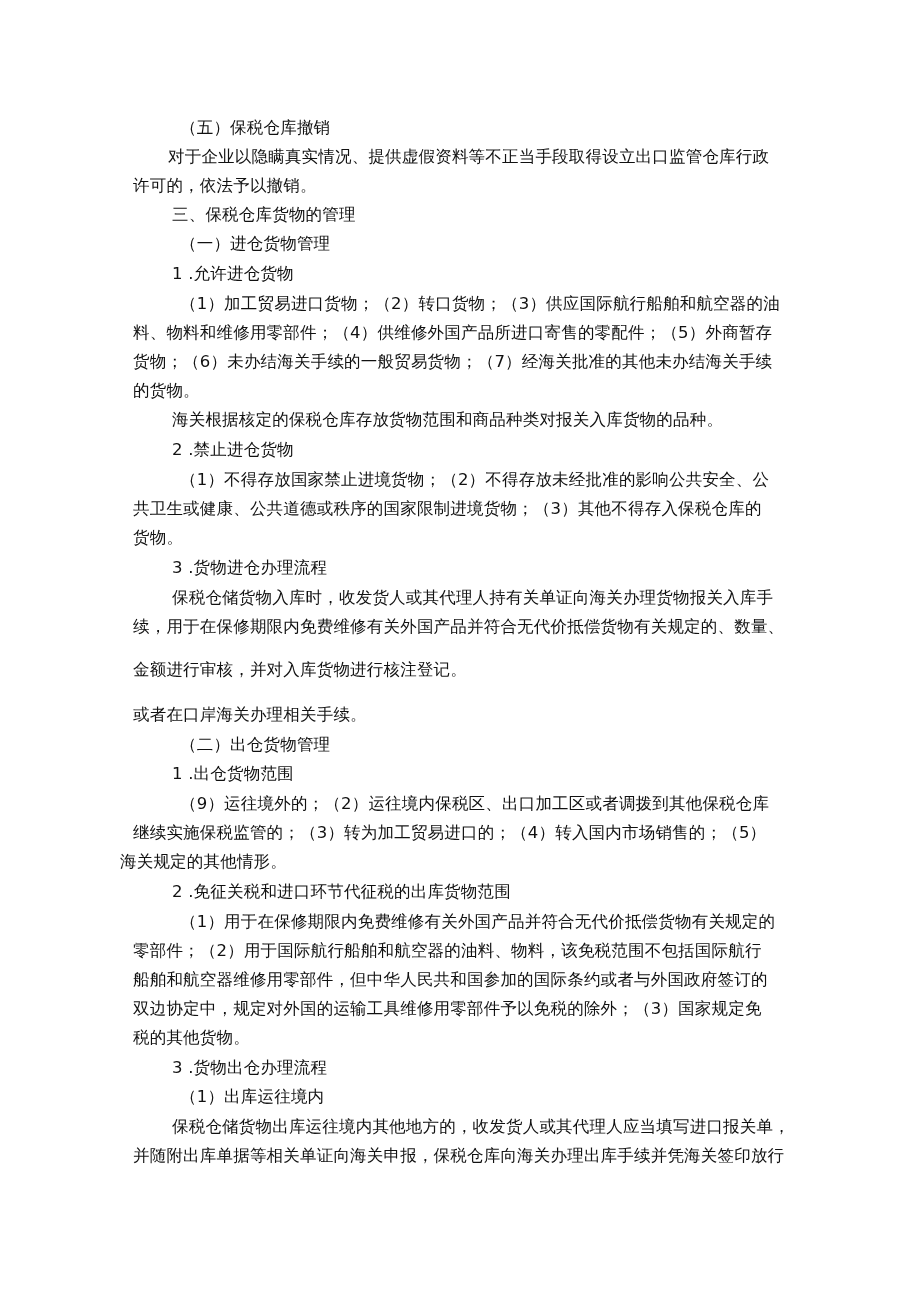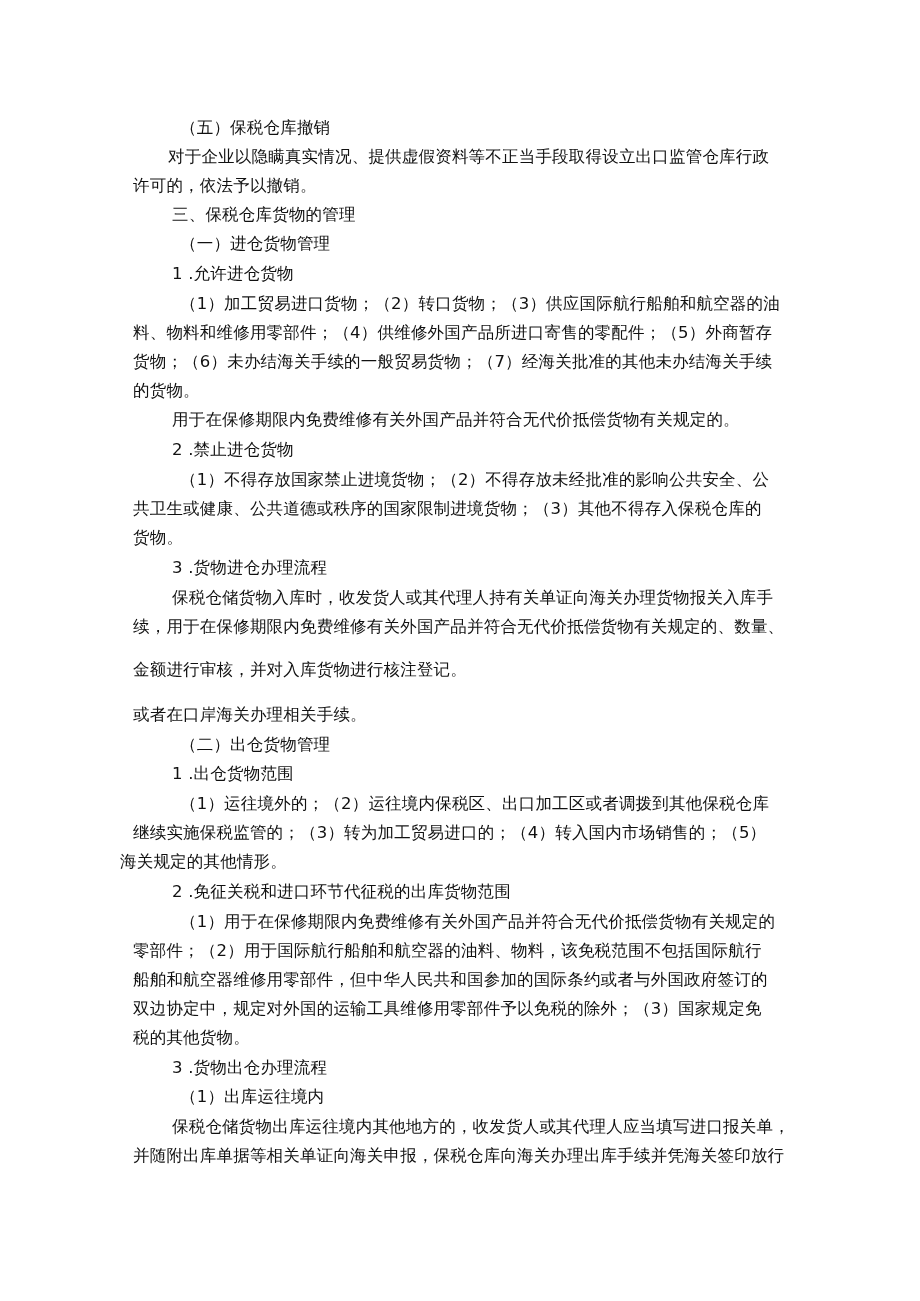--- a/index.html
+++ b/index.html
@@ -16,33 +16,33 @@
     <div class="line" style="left: 180px; top: 118px;">（五）保税仓库撤销</div>
     <div class="line" style="left: 168px; top: 147px;">对于企业以隐瞒真实情况、提供虚假资料等不正当手段取得设立出口监管仓库行政</div>
     <div class="line" style="left: 133px; top: 176px;">许可的，依法予以撤销。</div>
     <div class="line" style="left: 172px; top: 205px;">三、保税仓库货物的管理</div>
     <div class="line" style="left: 180px; top: 234px;">（一）进仓货物管理</div>
     <div class="line" style="left: 172px; top: 264px;">1 .允许进仓货物</div>
     <div class="line" style="left: 180px; top: 294px;">（1）加工贸易进口货物；（2）转口货物；（3）供应国际航行船舶和航空器的油</div>
     <div class="line" style="left: 133px; top: 323px;">料、物料和维修用零部件；（4）供维修外国产品所进口寄售的零配件；（5）外商暂存</div>
     <div class="line" style="left: 133px; top: 352px;">货物；（6）未办结海关手续的一般贸易货物；（7）经海关批准的其他未办结海关手续</div>
     <div class="line" style="left: 133px; top: 381px;">的货物。</div>
-    <div class="line" style="left: 172px; top: 410px;">用于在保修期限内免费维修有关外国产品并符合无代价抵偿货物有关规定的。</div>
+    <div class="line" style="left: 172px; top: 410px;">海关根据核定的保税仓库存放货物范围和商品种类对报关入库货物的品种。</div>
     <div class="line" style="left: 172px; top: 440px;">2 .禁止进仓货物</div>
     <div class="line" style="left: 180px; top: 470px;">（1）不得存放国家禁止进境货物；（2）不得存放未经批准的影响公共安全、公</div>
     <div class="line" style="left: 133px; top: 499px;">共卫生或健康、公共道德或秩序的国家限制进境货物；（3）其他不得存入保税仓库的</div>
     <div class="line" style="left: 133px; top: 528px;">货物。</div>
     <div class="line" style="left: 172px; top: 558px;">3 .货物进仓办理流程</div>
     <div class="line" style="left: 172px; top: 588px;">保税仓储货物入库时，收发货人或其代理人持有关单证向海关办理货物报关入库手</div>
     <div class="line" style="left: 133px; top: 617px;">续，用于在保修期限内免费维修有关外国产品并符合无代价抵偿货物有关规定的、数量、</div>
     <div class="line" style="left: 133px; top: 660px;">金额进行审核，并对入库货物进行核注登记。</div>
     <div class="line" style="left: 133px; top: 705px;">或者在口岸海关办理相关手续。</div>
     <div class="line" style="left: 180px; top: 735px;">（二）出仓货物管理</div>
     <div class="line" style="left: 172px; top: 764px;">1 .出仓货物范围</div>
-    <div class="line" style="left: 180px; top: 794px;">（1）运往境外的；（2）运往境内保税区、出口加工区或者调拨到其他保税仓库</div>
+    <div class="line" style="left: 180px; top: 794px;">（9）运往境外的；（2）运往境内保税区、出口加工区或者调拨到其他保税仓库</div>
     <div class="line" style="left: 133px; top: 823px;">继续实施保税监管的；（3）转为加工贸易进口的；（4）转入国内市场销售的；（5）</div>
     <div class="line" style="left: 120px; top: 852px;">海关规定的其他情形。</div>
     <div class="line" style="left: 172px; top: 882px;">2 .免征关税和进口环节代征税的出库货物范围</div>
     <div class="line" style="left: 180px; top: 912px;">（1）用于在保修期限内免费维修有关外国产品并符合无代价抵偿货物有关规定的</div>
     <div class="line" style="left: 133px; top: 941px;">零部件；（2）用于国际航行船舶和航空器的油料、物料，该免税范围不包括国际航行</div>
     <div class="line" style="left: 133px; top: 970px;">船舶和航空器维修用零部件，但中华人民共和国参加的国际条约或者与外国政府签订的</div>
     <div class="line" style="left: 133px; top: 999px;">双边协定中，规定对外国的运输工具维修用零部件予以免税的除外；（3）国家规定免</div>
     <div class="line" style="left: 133px; top: 1028px;">税的其他货物。</div>
     <div class="line" style="left: 172px; top: 1058px;">3 .货物出仓办理流程</div>
     <div class="line" style="left: 180px; top: 1087px;">（1）出库运往境内</div>

